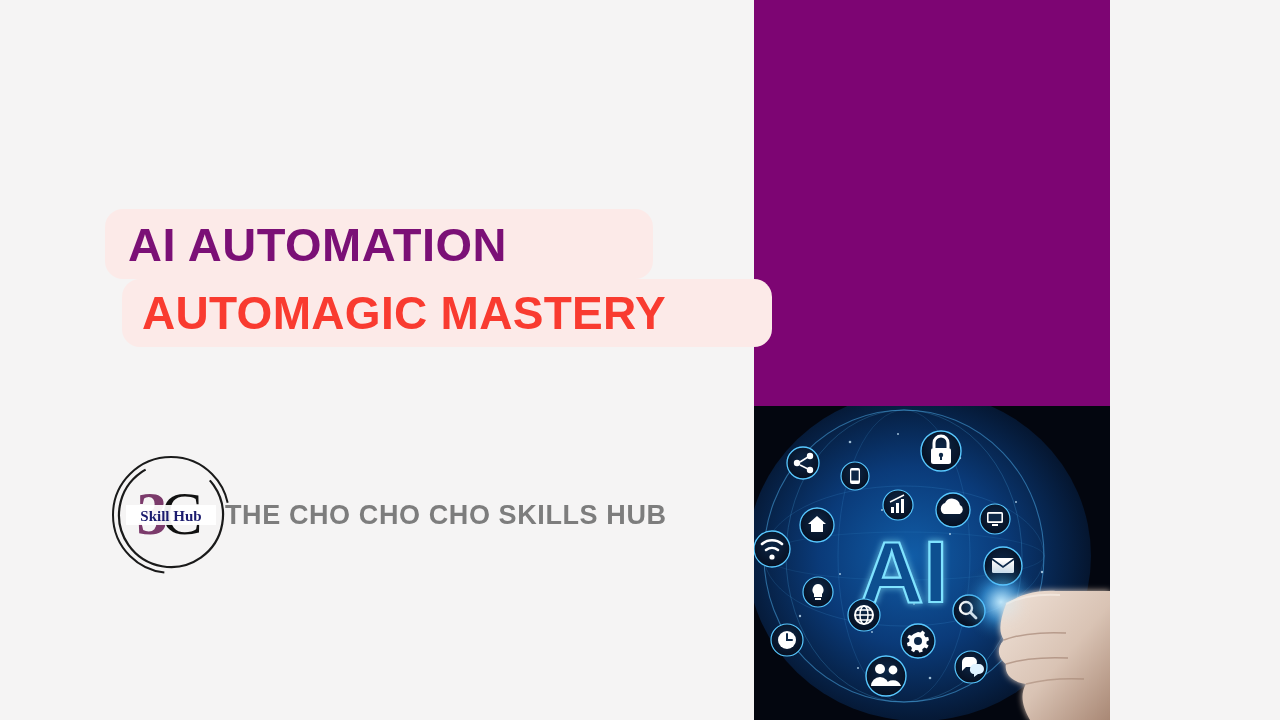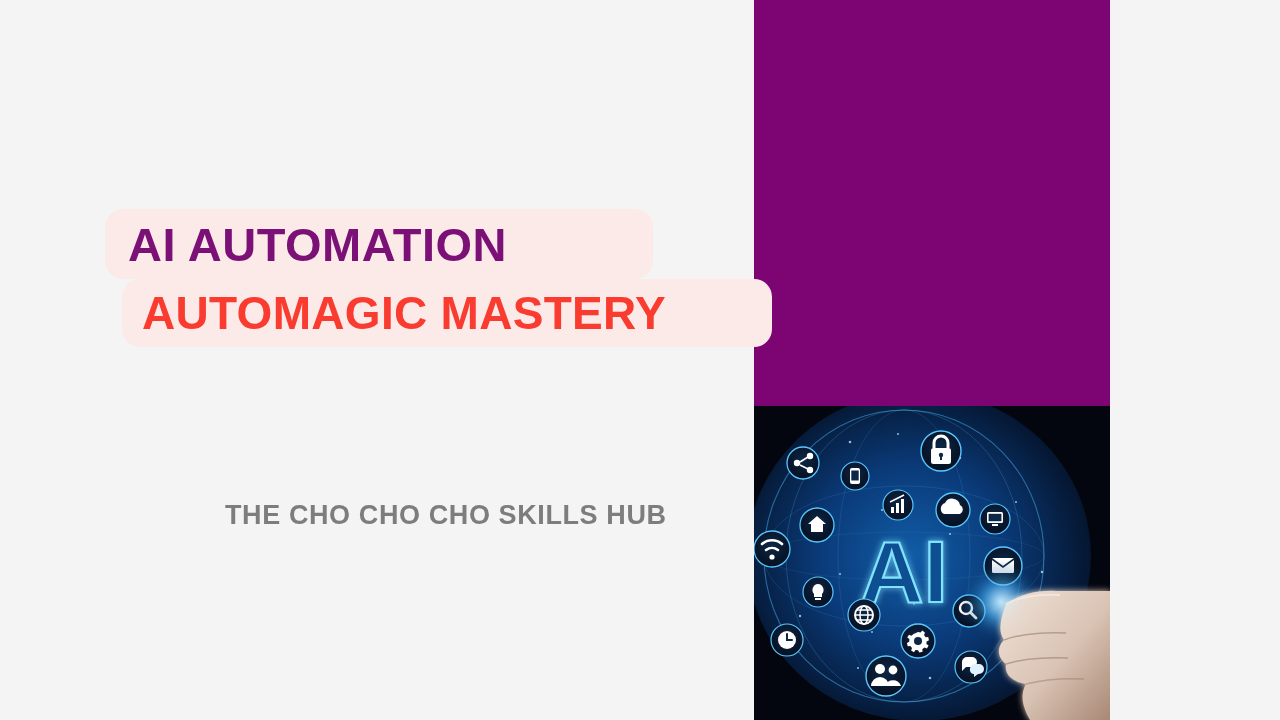--- a/index.html
+++ b/index.html
@@ -124,20 +124,30 @@
 
   <div class="chip chip-secondary">
     <span class="headline-sub">AUTOMAGIC MASTERY</span>
   </div>
 
   <div class="chip chip-primary">
     <span class="headline-main">AI AUTOMATION</span>
   </div>
 
   <div class="logo-lockup">
+    <div class="logo-mark">
+      <svg viewBox="0 0 126 126" width="126" height="126">
+        <circle cx="63" cy="63" r="52" fill="none" stroke="#1a1a1a" stroke-width="2.2" stroke-dasharray="250 70" transform="rotate(-35 63 63)"></circle>
+        <circle cx="63" cy="63" r="58" fill="none" stroke="#1a1a1a" stroke-width="2" stroke-dasharray="215 110" transform="rotate(135 63 63)"></circle>
+        <text x="44" y="82" font-family="&quot;Liberation Serif&quot;, serif" font-size="62" font-weight="700" fill="#7b3a6b" text-anchor="middle">3</text>
+        <text x="74" y="82" font-family="&quot;Liberation Serif&quot;, serif" font-size="62" font-weight="400" fill="#111111" text-anchor="middle">C</text>
+        <rect x="18" y="53" width="90" height="20" fill="#ffffff" opacity="0.93"></rect>
+        <text x="63" y="69" font-family="&quot;Liberation Serif&quot;, serif" font-size="15" font-weight="700" fill="#1b1b6e" text-anchor="middle">Skill Hub</text>
+      </svg>
+    </div>
     <span class="brand-text">THE CHO CHO CHO SKILLS HUB</span>
   </div>
 
   <div class="right-panel">
 
     <div class="panel-purple"></div>
 
     <div class="panel-photo">
       <svg class="photo-svg" viewBox="0 0 356 314" preserveAspectRatio="xMidYMid slice">
         <defs>

